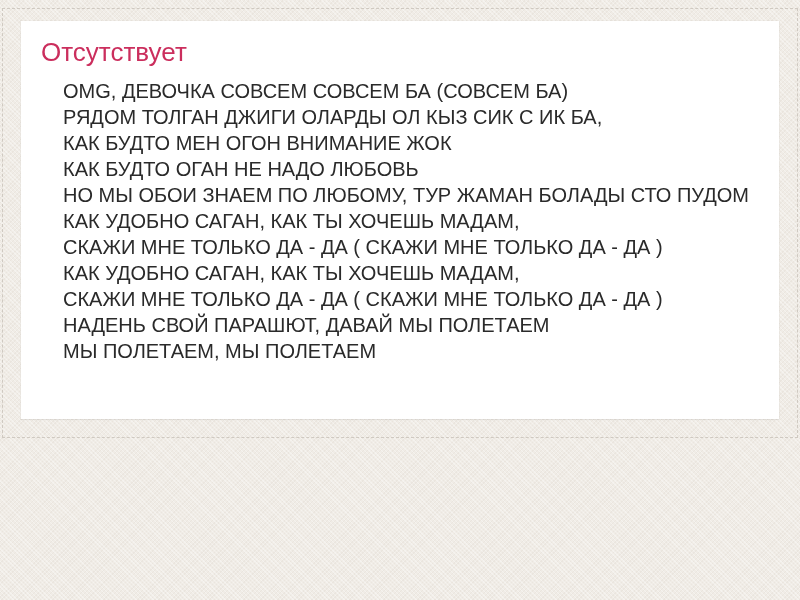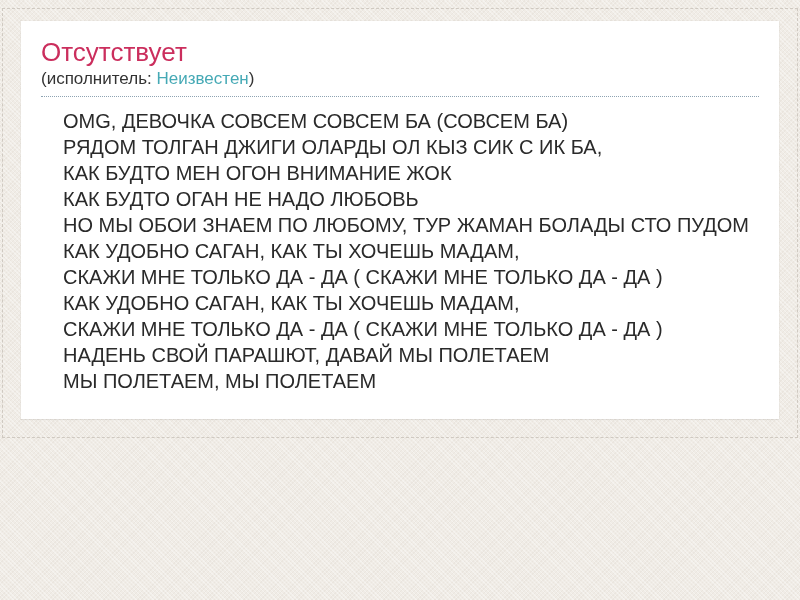--- a/index.html
+++ b/index.html
@@ -61,21 +61,20 @@
     white-space: pre-line;
     margin-left: 22px;
   }
 </style>
 </head>
 <body>
 
 <div class="outer">
   <div class="card">
     <h1 class="title">Отсутствует</h1>
-    <div class="artist-line"><span>(исполнитель: </span><a class="artist-link" href="#">Неизвестен</a><span>)</span></div>
     <div class="lyrics">OMG, ДЕВОЧКА СОВСЕМ СОВСЕМ БА (СОВСЕМ БА)
 РЯДОМ ТОЛГАН ДЖИГИ ОЛАРДЫ ОЛ КЫЗ СИК С ИК БА,
 КАК БУДТО МЕН ОГОН ВНИМАНИЕ ЖОК
 КАК БУДТО ОГАН НЕ НАДО ЛЮБОВЬ
 НО МЫ ОБОИ ЗНАЕМ ПО ЛЮБОМУ, ТУР ЖАМАН БОЛАДЫ СТО ПУДОМ
 КАК УДОБНО САГАН, КАК ТЫ ХОЧЕШЬ МАДАМ,
 СКАЖИ МНЕ ТОЛЬКО ДА - ДА ( СКАЖИ МНЕ ТОЛЬКО ДА - ДА )
 КАК УДОБНО САГАН, КАК ТЫ ХОЧЕШЬ МАДАМ,
 СКАЖИ МНЕ ТОЛЬКО ДА - ДА ( СКАЖИ МНЕ ТОЛЬКО ДА - ДА )
 НАДЕНЬ СВОЙ ПАРАШЮТ, ДАВАЙ МЫ ПОЛЕТАЕМ

